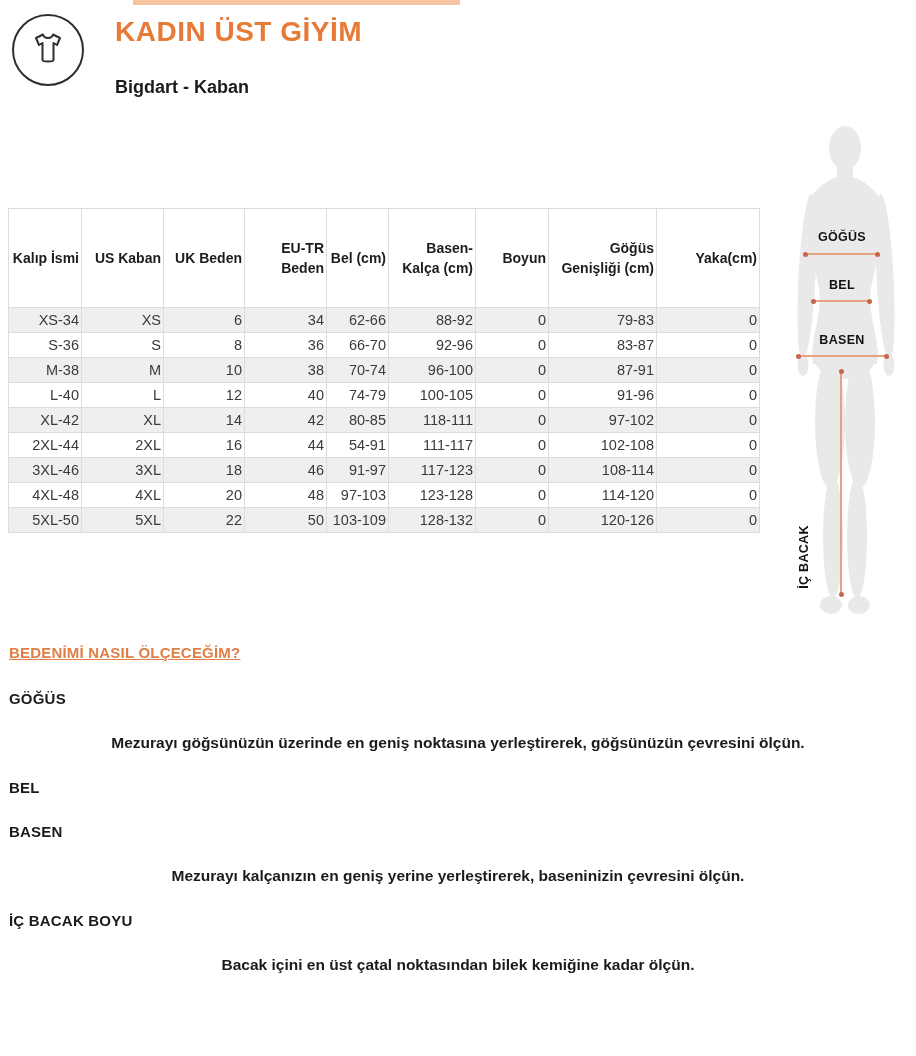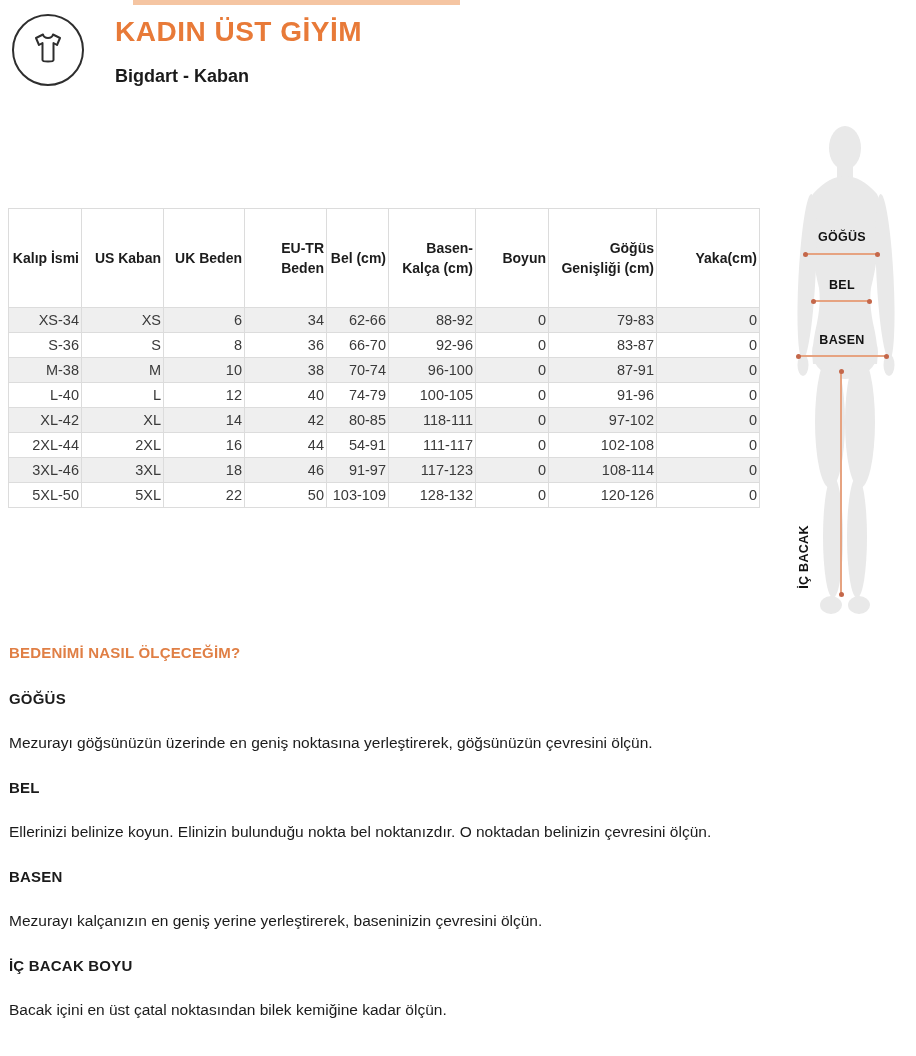--- a/index.html
+++ b/index.html
@@ -15,21 +15,21 @@
   
   .hdr-icon{
     position:absolute;left:12px;top:14px;width:72px;height:72px;border-radius:50%;
     border:2.5px solid #2e2e2e;background:#fff;display:flex;align-items:center;justify-content:center;box-sizing:border-box;
   }
   .page-title{
     position:absolute;left:115px;top:16px;font-size:28px;font-weight:800;letter-spacing:.5px;
     color:#e87a38;
   }
   .page-subtitle{
-    position:absolute;left:115px;top:66px;font-size:18px;font-weight:700;color:#1b1b1b;
+    position:absolute;left:115px;top:77px;font-size:18px;font-weight:700;color:#1b1b1b;
   }
 
   
   table.size-table{
     position:absolute;left:8px;top:208px;width:751px;
     border-collapse:collapse;table-layout:fixed;
     font-size:14px;color:#3a3a3a;text-align:right;
   }
   .size-table th,.size-table td{border:1px solid #dcdcdc;padding:0 2px;}
   .size-table th{
@@ -67,23 +67,23 @@
   .m-vline::before{top:-2px;}
   .m-vline::after{bottom:-2px;}
   .inseam-label{
     position:absolute;left:-18px;top:428px;width:90px;text-align:center;
     font-size:12.5px;font-weight:800;color:#121212;letter-spacing:.3px;
     transform:rotate(-90deg);
   }
 
   
   .guide{position:absolute;left:9px;top:644px;width:898px;color:#1b1b1b;}
-  .guide-heading{font-size:15px;font-weight:800;color:#e07f45;margin:0 0 29px 0;letter-spacing:.2px;}
+  .guide-heading{font-size:15px;font-weight:800;color:#e07f45;margin:0 0 29px 0;letter-spacing:.2px;text-decoration:underline;}
   .guide-title{font-size:15px;font-weight:800;margin:0 0 27px 0;letter-spacing:.2px;}
-  .guide-text{font-size:15.5px;font-weight:400;margin:0 0 27px 0;}
+  .guide-text{font-size:15.5px;font-weight:700;margin:0 0 27px 0;text-align:center;}
 </style>
 </head>
 <body>
 
 <div class="top-strip"></div>
 
 <div class="hdr-icon">
   <span>
     <svg width="46" height="46" viewBox="0 0 92 92" fill="none" stroke="#2e2e2e" stroke-width="4" stroke-linejoin="round" stroke-linecap="round">
       <path d="M22 26 L36 19 C38 28 54 28 56 19 L70 26 L64 40 L57 36 L57 70 C57 74 35 74 35 70 L35 36 L28 40 Z"></path>
@@ -187,20 +187,31 @@
       </tr>
       <tr>
         <td>3XL-46</td>
         <td>3XL</td>
         <td>18</td>
         <td>46</td>
         <td>91-97</td>
         <td>117-123</td>
         <td>0</td>
         <td>108-114</td>
+        <td>0</td>
+      </tr>
+      <tr>
+        <td>4XL-48</td>
+        <td>4XL</td>
+        <td>20</td>
+        <td>48</td>
+        <td>97-103</td>
+        <td>123-128</td>
+        <td>0</td>
+        <td>114-120</td>
         <td>0</td>
       </tr>
       <tr>
         <td>5XL-50</td>
         <td>5XL</td>
         <td>22</td>
         <td>50</td>
         <td>103-109</td>
         <td>128-132</td>
         <td>0</td>
@@ -242,19 +253,18 @@
   <div class="m-vline" style="left:63px;top:249px;height:224px;"></div>
   <div class="inseam-label">İÇ BACAK</div>
 </div>
 
 <div class="guide">
   <div class="guide-heading">BEDENİMİ NASIL ÖLÇECEĞİM?</div>
   <div>
       <div class="guide-title">GÖĞÜS</div>
       <div class="guide-text">Mezurayı göğsünüzün üzerinde en geniş noktasına yerleştirerek, göğsünüzün çevresini ölçün.</div>
       <div class="guide-title">BEL</div>
-      <div class="guide-text">Ellerinizi belinize koyun. Elinizin bulunduğu nokta bel noktanızdır. O noktadan belinizin çevresini ölçün.</div>
       <div class="guide-title">BASEN</div>
       <div class="guide-text">Mezurayı kalçanızın en geniş yerine yerleştirerek, baseninizin çevresini ölçün.</div>
       <div class="guide-title">İÇ BACAK BOYU</div>
       <div class="guide-text">Bacak içini en üst çatal noktasından bilek kemiğine kadar ölçün.</div>
     </div>
 </div>
 
 </body></html>

